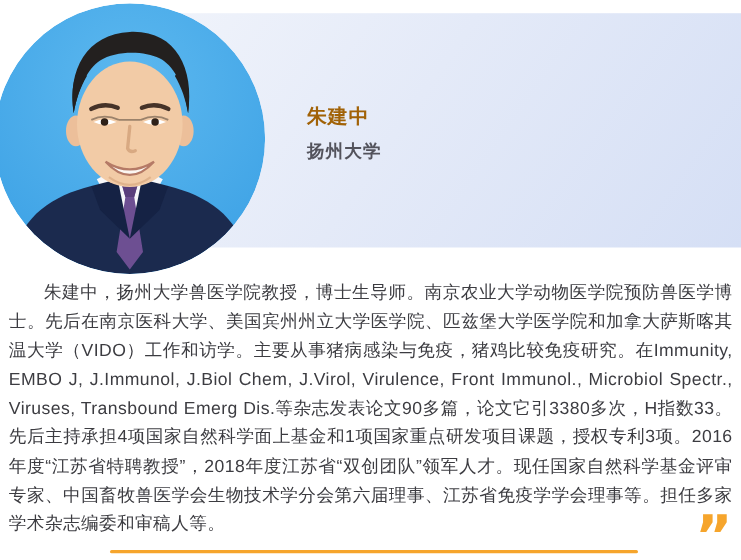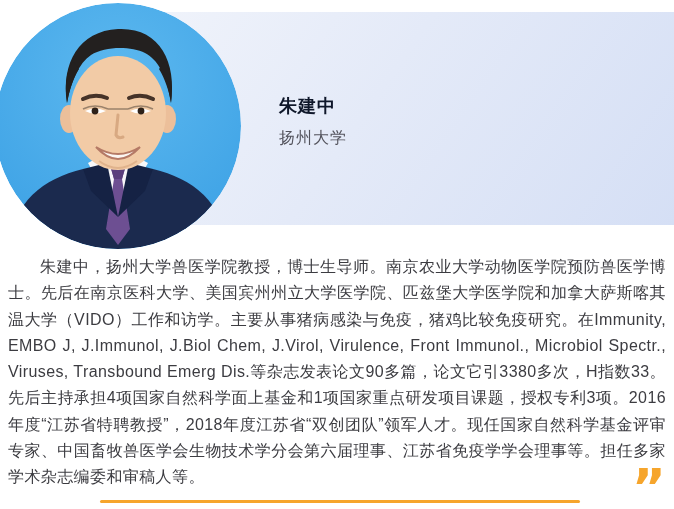--- a/index.html
+++ b/index.html
@@ -17,21 +17,21 @@
     border-radius:50%;overflow:hidden;
   }
   .photo-wrap svg{display:block;}
   .name{
     position:absolute;left:279px;top:94px;
     font-size:18px;font-weight:bold;color:#1a3ac8;
     letter-spacing:1px;
   }
   .affiliation{
     position:absolute;left:279px;top:128px;
-    font-size:16px;color:#53535c;letter-spacing:1px;
+    font-size:16px;color:#53535c;letter-spacing:1px;font-weight:bold;
   }
   .bio{
     position:absolute;left:8px;top:254px;width:658px;
     font-size:16px;line-height:26.3px;color:#3c3c41;
     text-align:justify;text-align-last:left;
     text-indent:2em;letter-spacing:0.4px;
   }
   .divider{
     position:absolute;left:100px;top:500px;width:480px;height:3px;
     border-radius:2px;
@@ -95,20 +95,20 @@
 
       <path d="M123,112 L121,132 Q123,136 128,134" stroke="#d8a982" stroke-width="3" fill="none" stroke-linecap="round"></path>
 
       <path d="M101,144 Q123,158 145,144 Q123,168 101,144 Z" fill="#fbf6f2" stroke="#b57a66" stroke-width="2"></path>
 
       <path d="M104,158 Q123,172 142,158" stroke="#e0b38c" stroke-width="2" fill="none"></path>
     </g>
   </svg>
 </div>
 
-<div class="name" style="color: #0f172a; text-align: center;">朱建中</div>
+<div class="name" style="color: #a16207; text-align: center;">朱建中</div>
 <div class="affiliation">扬州大学</div>
 
 <div class="bio">朱建中，扬州大学兽医学院教授，博士生导师。南京农业大学动物医学院预防兽医学博士。先后在南京医科大学、美国宾州州立大学医学院、匹兹堡大学医学院和加拿大萨斯喀其温大学（VIDO）工作和访学。主要从事猪病感染与免疫，猪鸡比较免疫研究。在Immunity, EMBO J, J.Immunol, J.Biol Chem, J.Virol, Virulence, Front Immunol., Microbiol Spectr., Viruses, Transbound Emerg Dis.等杂志发表论文90多篇，论文它引3380多次，H指数33。先后主持承担4项国家自然科学面上基金和1项国家重点研发项目课题，授权专利3项。2016年度“江苏省特聘教授”，2018年度江苏省“双创团队”领军人才。现任国家自然科学基金评审专家、中国畜牧兽医学会生物技术学分会第六届理事、江苏省免疫学学会理事等。担任多家学术杂志编委和审稿人等。</div>
 
 <div class="divider" style="background: rgb(246, 165, 44);"></div>
 
 <div class="closing-quote" style="color: rgb(246, 165, 44);">”</div>
 
 </body></html>

